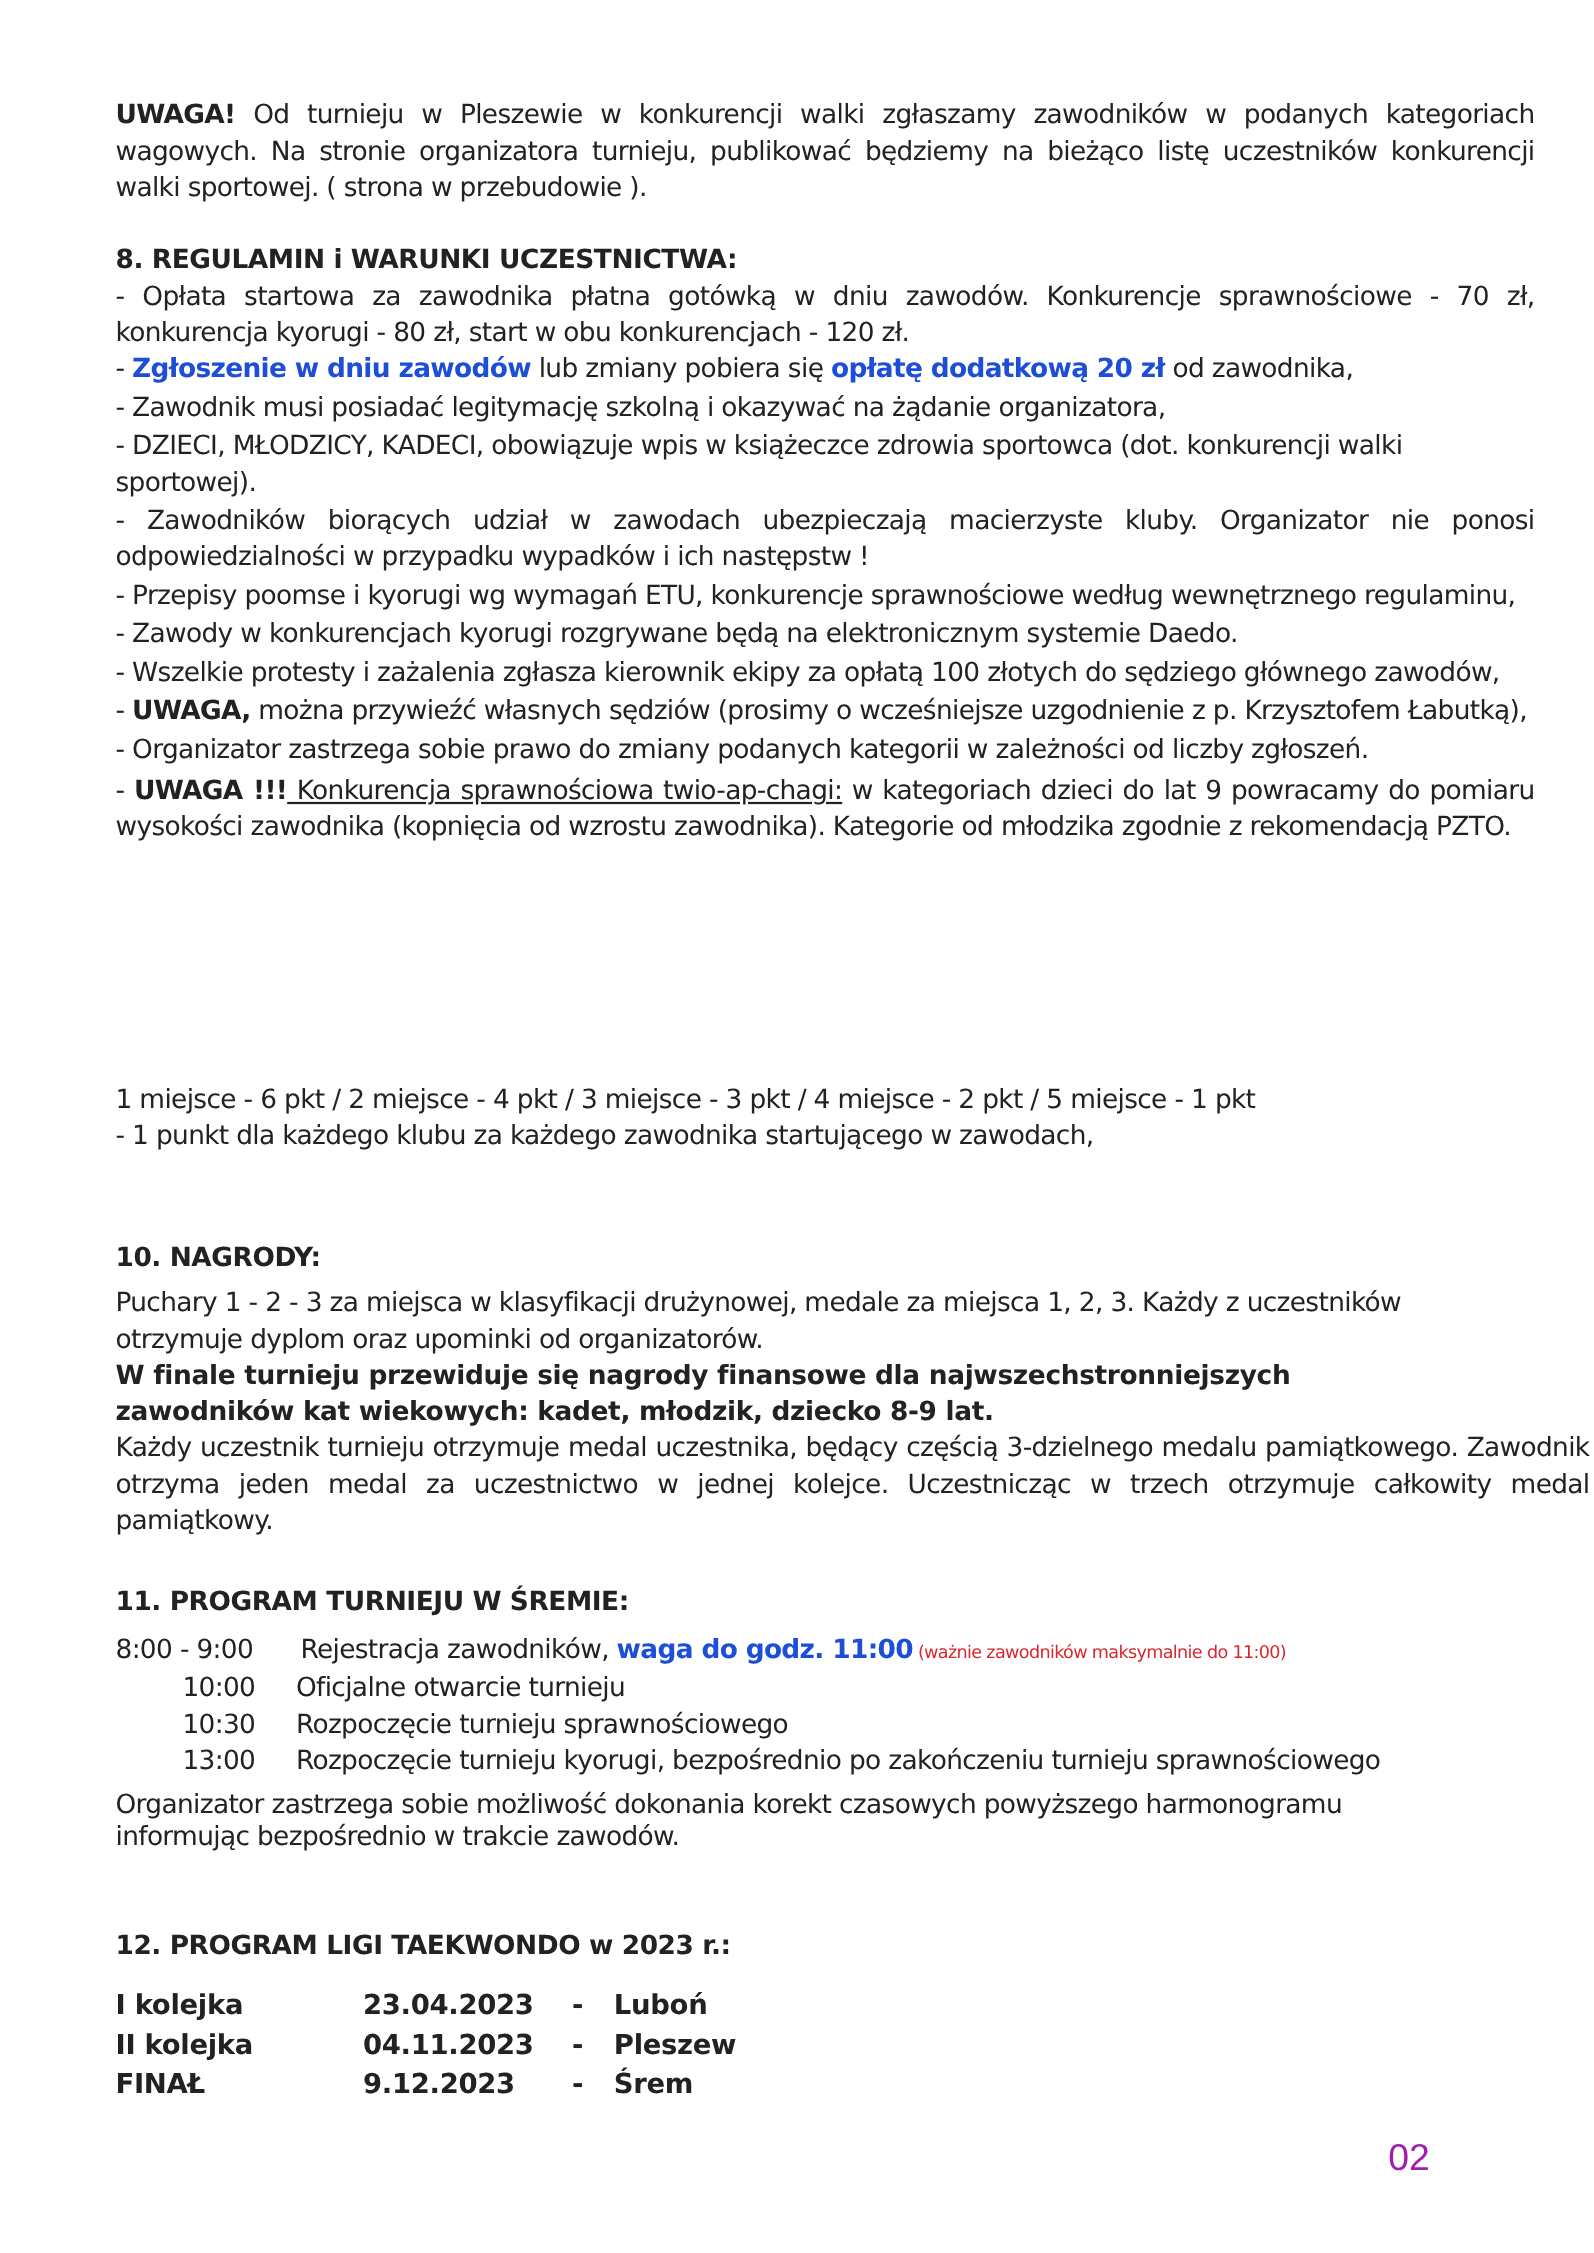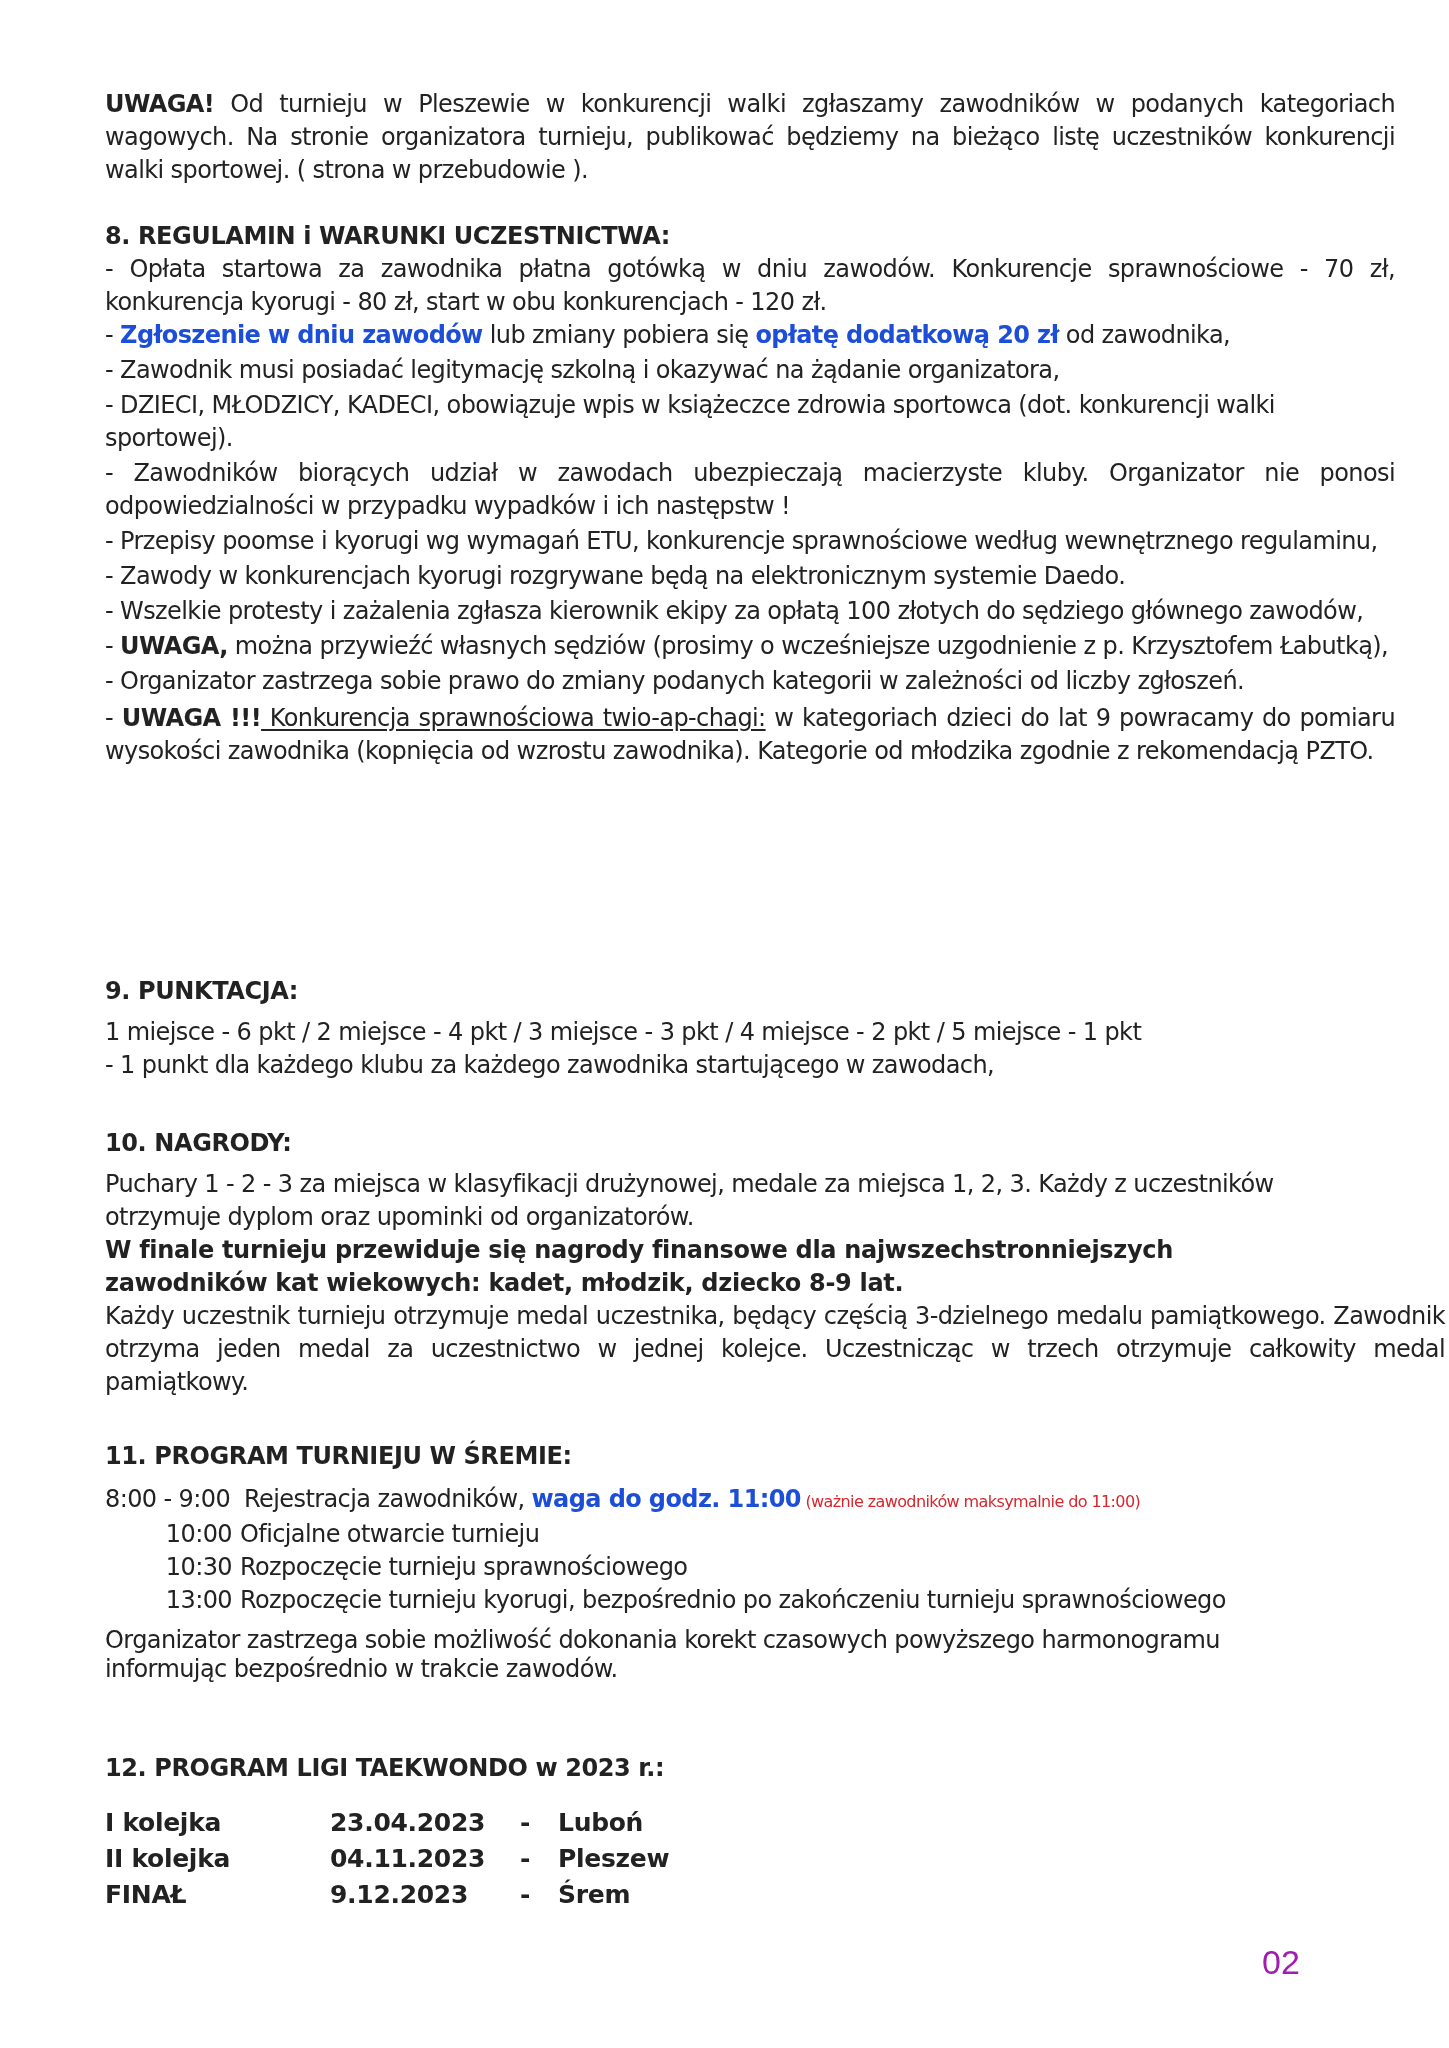--- a/index.html
+++ b/index.html
@@ -5,21 +5,21 @@
   html, body { margin: 0; padding: 0; background: #ffffff; }
   body { width: 1449px; height: 2048px; position: relative; overflow: hidden;
          font-family: "DejaVu Sans", sans-serif; color: #222222; }
   .p { font-size: 24px; line-height: 33px; margin: 0; letter-spacing: -0.6px; word-spacing: 0px; }
   .j { text-align: justify; text-align-last: left; }
   .b { font-weight: bold; }
   .red { color: #1d4ed8; }
   .h { font-size: 24px; font-weight: bold; line-height: 33px; margin: 0; letter-spacing: -0.4px; }
   .u { text-decoration: underline; text-underline-offset: 3px; }
   .block { position: absolute; left: 105px; width: 1290px; }
-  .sched-row { display: flex; font-size: 24px; line-height: 33px; letter-spacing: -0.6px; }
+  .sched-row { display: flex; font-size: 24px; line-height: 33px; letter-spacing: -0.6px; gap: 29px; }
   .sched-time { width: 148px; text-align: right; padding-right: 8px; flex-shrink: 0; white-space: nowrap; }
   .small-red { color: #d7262c; font-size: 16px; }
   .league-row { display: flex; font-size: 25px; line-height: 36px; letter-spacing: -0.3px; }
   .lg-c1 { width: 225px; }
   .lg-c2 { width: 190px; }
   .lg-c3 { width: 38px; }
   .pagenum { position: absolute; left: 1262px; top: 1943px; font-size: 34px; color: #a21caf;
              font-family: "Liberation Sans", sans-serif; font-weight: normal; }
 </style>
 </head>
@@ -38,21 +38,20 @@
   <p class="p j" style="margin-top:2px;">- Zawodników biorących udział w zawodach ubezpieczają macierzyste kluby. Organizator nie ponosi odpowiedzialności w przypadku wypadków i ich następstw !</p>
   <p class="p j" style="margin-top:2px;">- Przepisy  poomse  i  kyorugi  wg  wymagań  ETU,  konkurencje  sprawnościowe  według wewnętrznego regulaminu,</p>
   <p class="p" style="margin-top:2px;">-  Zawody w konkurencjach kyorugi rozgrywane będą na elektronicznym systemie Daedo.</p>
   <p class="p j" style="margin-top:2px;">-  Wszelkie  protesty i  zażalenia  zgłasza  kierownik  ekipy  za  opłatą  100 złotych  do sędziego głównego zawodów,</p>
   <p class="p j" style="margin-top:2px; width:1340px;"><span>- </span><span class="b">UWAGA,</span><span>  można  przywieźć  własnych  sędziów  (prosimy o wcześniejsze uzgodnienie  z  p. Krzysztofem Łabutką),</span></p>
   <p class="p" style="margin-top:2px;">- Organizator zastrzega sobie prawo do zmiany podanych kategorii w zależności od liczby zgłoszeń.</p>
   <p class="p j" style="margin-top:4px;"><span>- </span><span class="b">UWAGA !!!</span><span class="u"> Konkurencja sprawnościowa twio-ap-chagi:</span><span>  w kategoriach dzieci do lat 9 powracamy do pomiaru wysokości zawodnika (kopnięcia od wzrostu zawodnika). Kategorie od młodzika zgodnie z rekomendacją PZTO.</span></p>
 </div>
 
 <div class="block" style="top:975px;">
-  <p class="h">9. PUNKTACJA:</p>
   <p class="p" style="margin-top:8px;">1 miejsce - 6 pkt  /  2 miejsce - 4 pkt  /  3 miejsce - 3 pkt  /  4 miejsce - 2 pkt  /  5 miejsce - 1 pkt</p>
   <p class="p">- 1 punkt dla każdego klubu za każdego zawodnika startującego w zawodach,</p>
 </div>
 
 <div class="block" style="top:1127px;">
   <p class="h">10. NAGRODY:</p>
   <p class="p" style="margin-top:8px;">Puchary  1 - 2 - 3  za miejsca w klasyfikacji drużynowej, medale za miejsca 1, 2, 3. Każdy z  uczestników otrzymuje dyplom oraz upominki od organizatorów.</p>
   <p class="p b" style="letter-spacing:-0.3px;">W finale turnieju przewiduje się nagrody finansowe dla najwszechstronniejszych</p>
   <p class="p b" style="letter-spacing:-0.3px;">zawodników kat wiekowych: kadet, młodzik, dziecko 8-9 lat.</p>
   <p class="p j" style="width:1340px;">Każdy uczestnik turnieju otrzymuje medal uczestnika, będący częścią  3-dzielnego medalu pamiątkowego. Zawodnik  otrzyma  jeden  medal  za  uczestnictwo  w  jednej  kolejce. Uczestnicząc w trzech otrzymuje całkowity medal pamiątkowy.</p>

